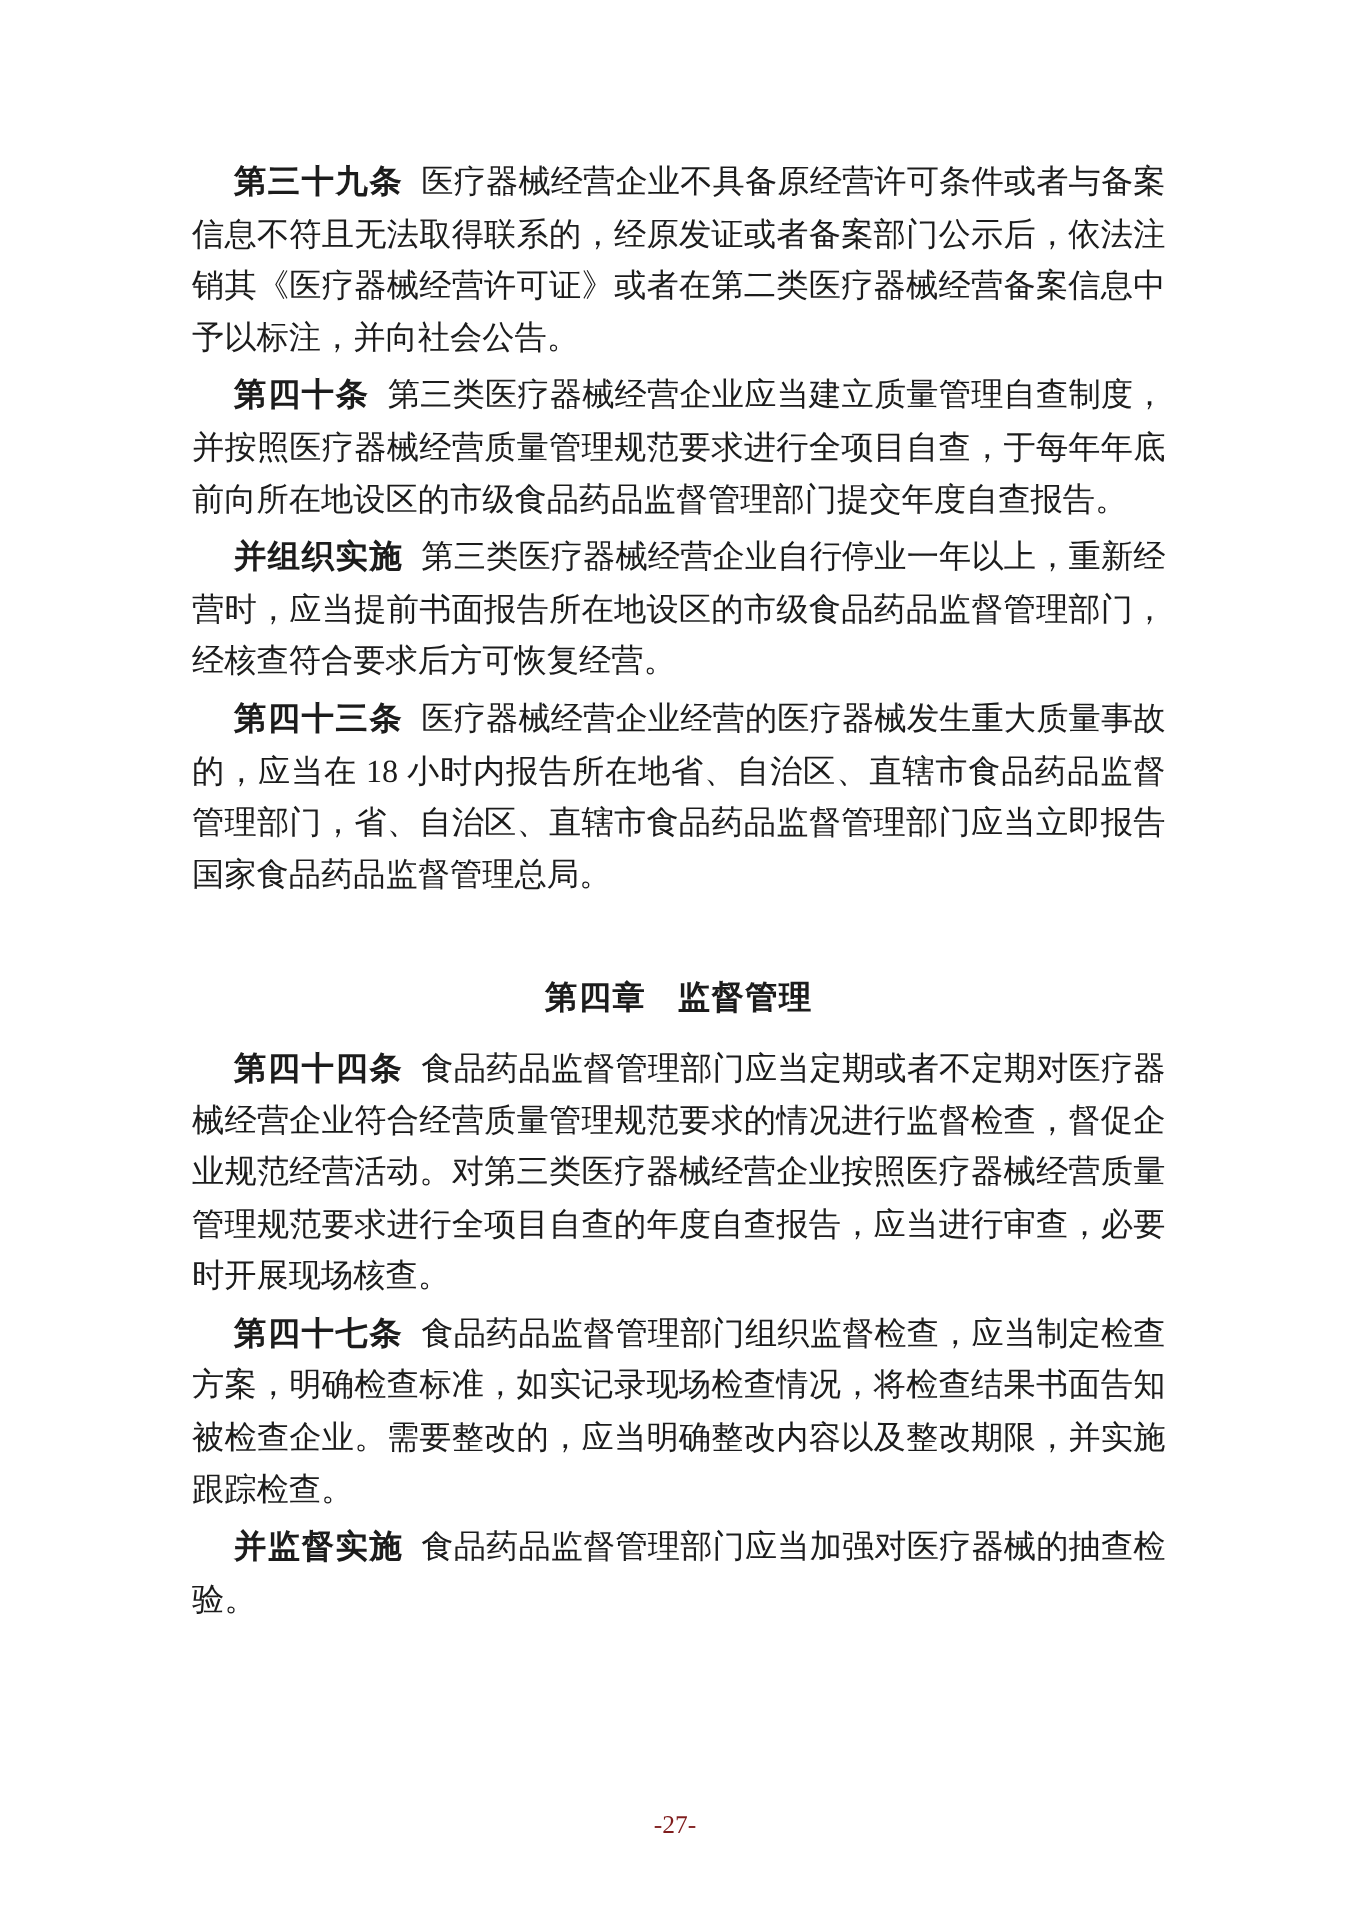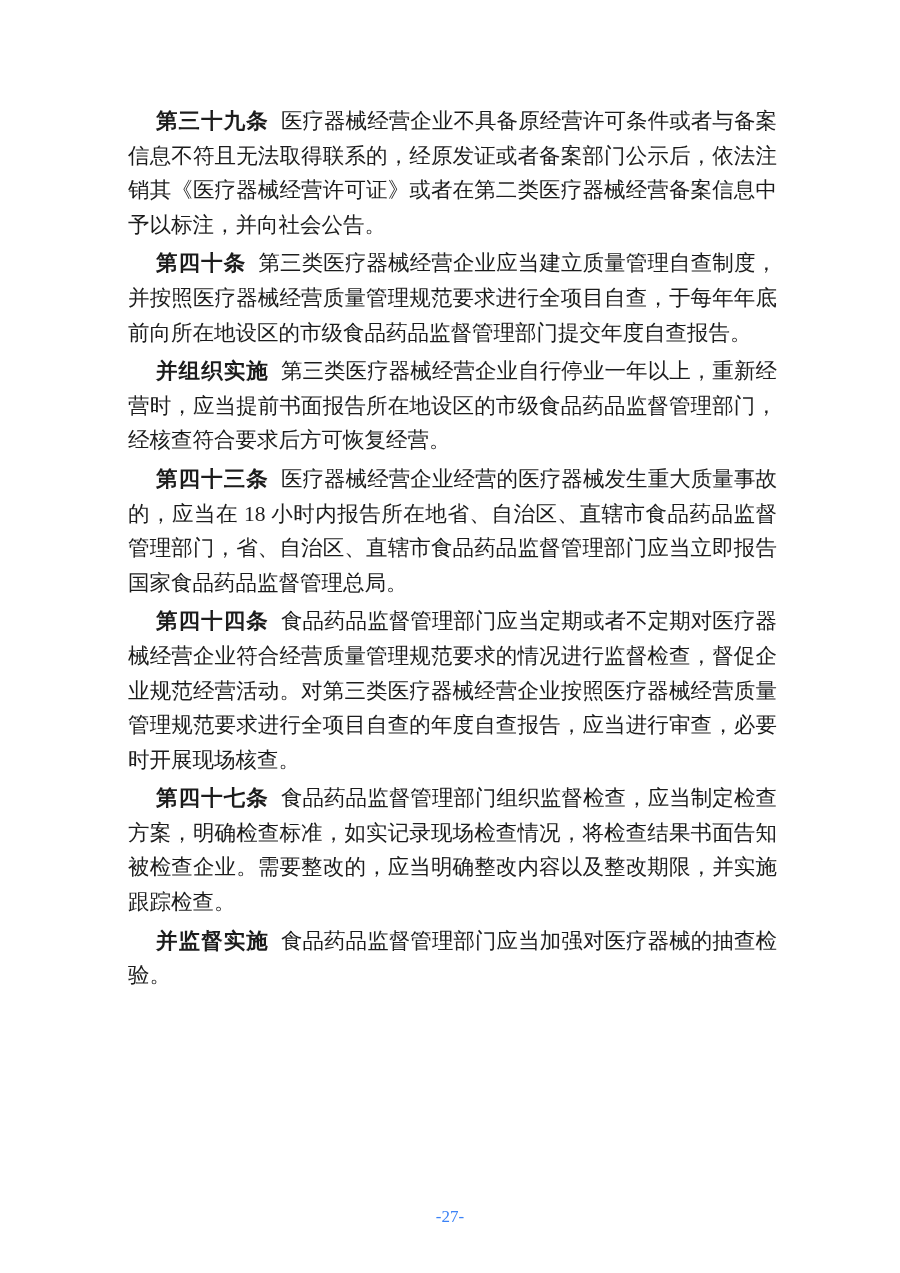--- a/index.html
+++ b/index.html
@@ -52,32 +52,33 @@
     margin-right: 21px;
   }
   .footer {
     position: absolute;
     top: 1206px;
     left: 0;
     width: 900px;
     text-align: center;
     font-size: 17px;
     line-height: 22px;
-    color: #3b82f6;
+    color: #7f1d1d;
   }
 </style>
 </head>
 <body>
 
 <div class="page">
   <main class="doc">
       <p class="para"><span class="article-label">第三十九条</span><span>医疗器械经营企业不具备原经营许可条件或者与备案信息不符且无法取得联系的，经原发证或者备案部门公示后，依法注销其《医疗器械经营许可证》或者在第二类医疗器械经营备案信息中予以标注，并向社会公告。</span></p>
       <p class="para"><span class="article-label">第四十条</span><span>第三类医疗器械经营企业应当建立质量管理自查制度，并按照医疗器械经营质量管理规范要求进行全项目自查，于每年年底前向所在地设区的市级食品药品监督管理部门提交年度自查报告。</span></p>
       <p class="para"><span class="article-label">并组织实施</span><span>第三类医疗器械经营企业自行停业一年以上，重新经营时，应当提前书面报告所在地设区的市级食品药品监督管理部门，经核查符合要求后方可恢复经营。</span></p>
       <p class="para"><span class="article-label">第四十三条</span><span>医疗器械经营企业经营的医疗器械发生重大质量事故的，应当在 18 小时内报告所在地省、自治区、直辖市食品药品监督管理部门，省、自治区、直辖市食品药品监督管理部门应当立即报告国家食品药品监督管理总局。</span></p>
+      <h2 class="chapter"><span class="chapter-label">第四章</span><span>监督管理</span></h2>
       <p class="para"><span class="article-label">第四十四条</span><span>食品药品监督管理部门应当定期或者不定期对医疗器械经营企业符合经营质量管理规范要求的情况进行监督检查，督促企业规范经营活动。对第三类医疗器械经营企业按照医疗器械经营质量管理规范要求进行全项目自查的年度自查报告，应当进行审查，必要时开展现场核查。</span></p>
       <p class="para"><span class="article-label">第四十七条</span><span>食品药品监督管理部门组织监督检查，应当制定检查方案，明确检查标准，如实记录现场检查情况，将检查结果书面告知被检查企业。需要整改的，应当明确整改内容以及整改期限，并实施跟踪检查。</span></p>
       <p class="para"><span class="article-label">并监督实施</span><span>食品药品监督管理部门应当加强对医疗器械的抽查检验。</span></p>
     </main>
   <footer class="footer">
     <span>-27-</span>
   </footer>
 </div>
 
 </body></html>

